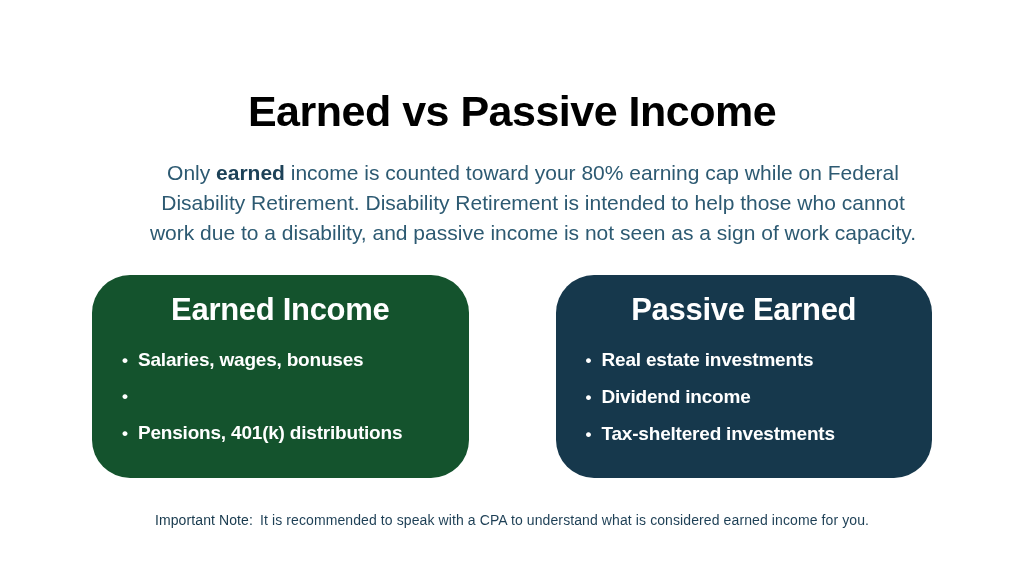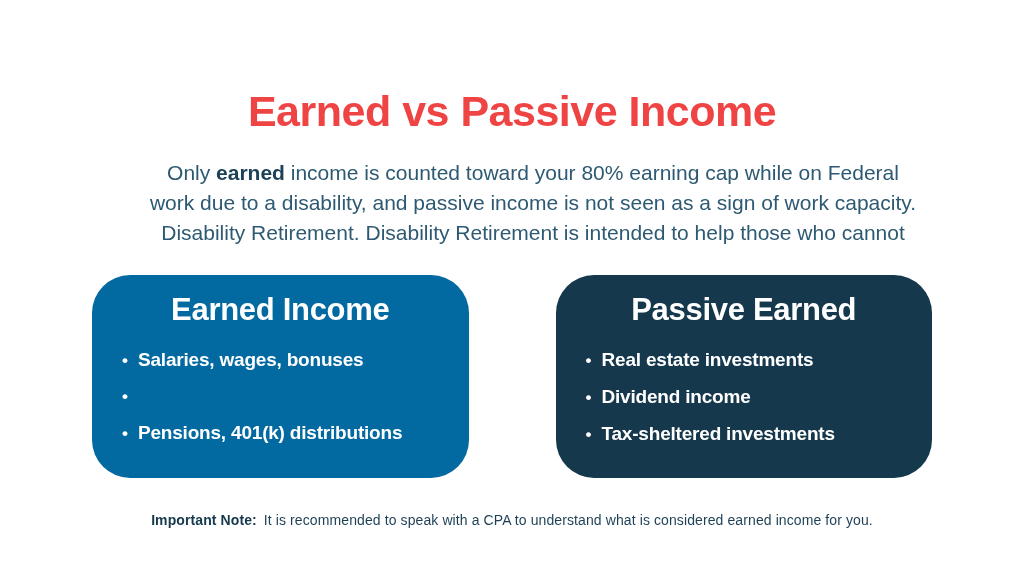--- a/index.html
+++ b/index.html
@@ -13,21 +13,21 @@
   }
   .page-title {
     position: absolute;
     top: 86px; left: 0; right: 0;
     margin: 0;
     text-align: center;
     font-size: 43px;
     line-height: 50px;
     font-weight: 800;
     letter-spacing: -0.5px;
-    color: #ef4444;
+    color: #000000;
   }
   .intro {
     position: absolute;
     top: 158px; left: 0; right: 0;
     margin: 0;
     text-align: center;
     font-size: 21px;
     line-height: 30px;
     color: #2d5a72;
     padding-left: 42px;
@@ -79,39 +79,39 @@
   .note {
     position: absolute;
     top: 512px; left: 0; right: 0;
     margin: 0;
     text-align: center;
     font-size: 14px;
     line-height: 17px;
     color: #1d3f55;
     letter-spacing: 0.1px;
   }
-  .note b { font-weight: 700; color: #16384c; }
+  .note b { font-weight: 400; color: #16384c; }
   .note span { margin-left: 3px; }
 </style>
 </head>
 <body>
 
 <div class="slide">
 
   <h1 class="page-title">Earned vs Passive Income</h1>
 
   <p class="intro">
     <span class="line"><span>Only </span><b>earned</b><span> income is counted toward your 80% earning cap while on Federal</span></span>
+    <span class="line">Disability Retirement. Disability Retirement is intended to help those who cannot</span>
     <span class="line">work due to a disability, and passive income is not seen as a sign of work capacity.</span>
-    <span class="line">Disability Retirement. Disability Retirement is intended to help those who cannot</span>
   </p>
 
   <div class="cards">
 
-    <section class="card" style="background: #0369a1;">
+    <section class="card" style="background: #14532d;">
       <h2>Earned Income</h2>
       <ul>
         <li>
             <span class="dot">•</span>
             <span>Salaries, wages, bonuses</span>
           </li>
         <li>
             <span class="dot">•</span>
           </li>
         <li>

